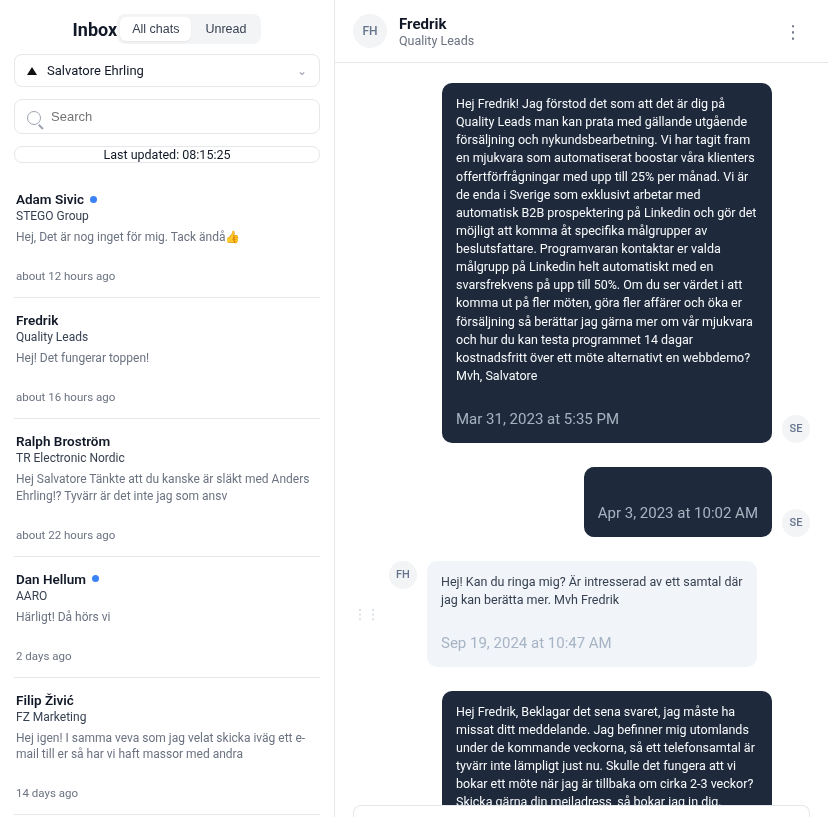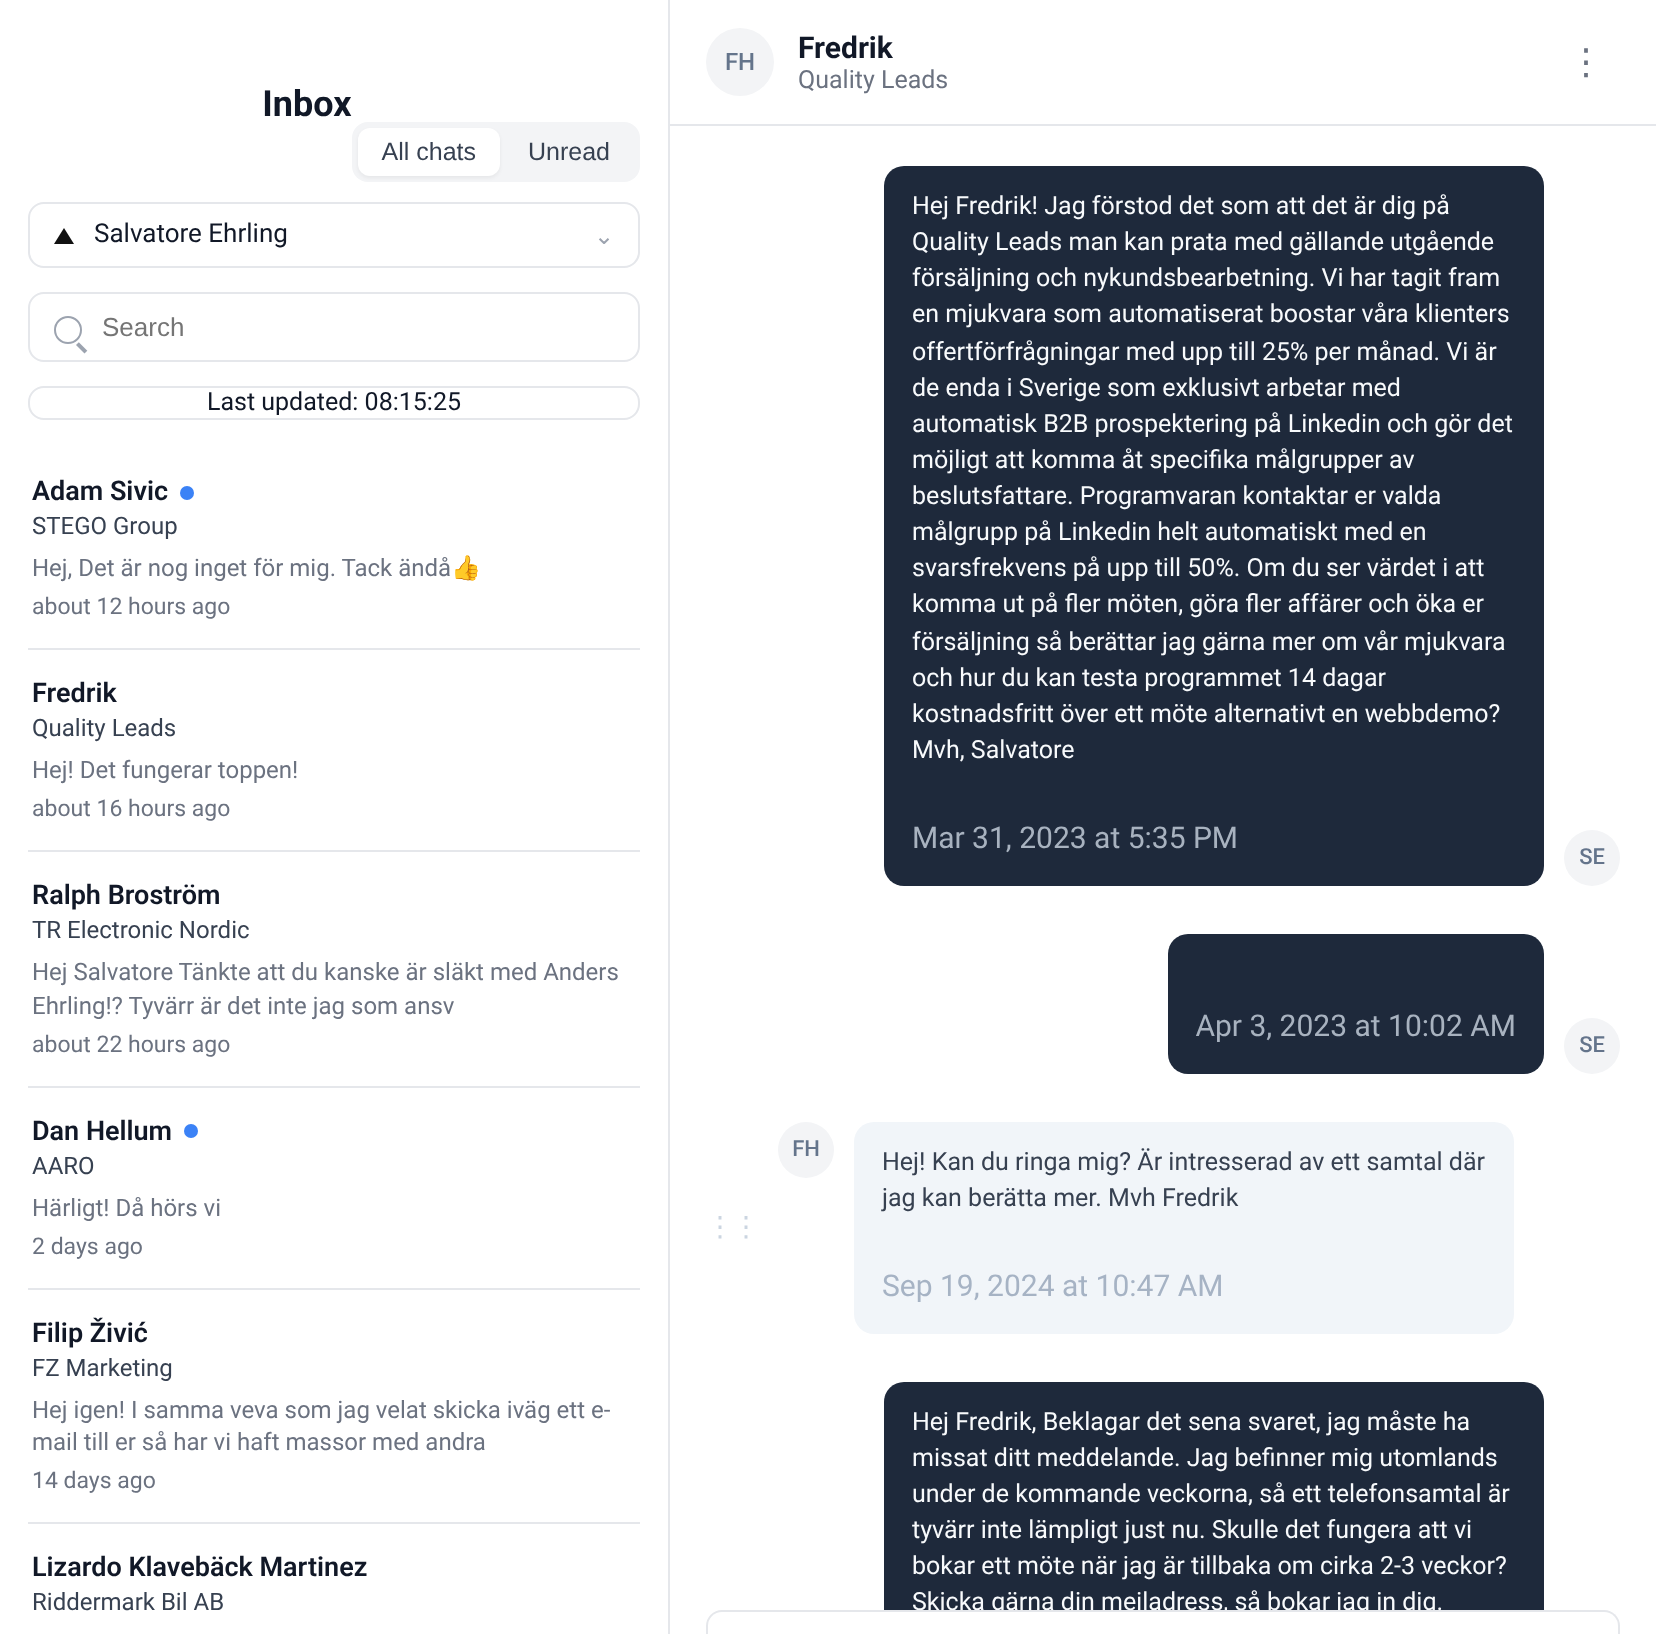--- a/index.html
+++ b/index.html
@@ -29,31 +29,30 @@
   .sidebar {
     width: var(--sidebar-w);
     border-right: 1px solid var(--border);
     display: flex;
     flex-direction: column;
     min-height: 0;
   }
   .sb-header {
     display: flex;
     align-items: center;
-    justify-content: flex-end;
+    justify-content: center;
     padding: 14px 14px 10px;
   }
   .sb-title { font-size: 18px; font-weight: 700; }
   .filter-group {
     display: flex;
     background: var(--pill);
     border-radius: 8px;
     padding: 3px;
     gap: 2px;
-    margin-top: 47px;
   }
   .filter-btn {
     border: 0;
     background: transparent;
     padding: 5px 12px;
     font-size: 12.5px;
     border-radius: 6px;
     color: #374151;
     cursor: pointer;
   }
@@ -94,21 +93,21 @@
   .conv-list { flex:1; overflow-y:auto; padding:0 14px; }
   .conv {
     padding: 14px 2px;
     border-bottom: 1px solid var(--border);
     cursor: pointer;
   }
   .conv-name { font-weight:600; font-size:13.5px; display:flex; align-items:center; gap:6px; }
   .dot { width:7px;height:7px;border-radius:50%;background:var(--blue-dot);display:inline-block; }
   .conv-company { font-size:12px; color:#374151; margin-top:2px; }
   .conv-preview { font-size:12px; color:var(--muted); margin-top:6px; line-height:1.35; display:-webkit-box;-webkit-line-clamp:2;-webkit-box-orient:vertical;overflow:hidden; }
-  .conv-time { font-size:11.5px; color:var(--muted); margin-top:4px; }
+  .conv-time { font-size:11.5px; color:var(--muted); margin-top:24px; }
 
   
   .main { flex:1; display:flex; flex-direction:column; min-width:0; }
   .thread-header {
     display:flex; align-items:center; gap:12px;
     padding: 14px 18px;
     border-bottom: 1px solid var(--border);
   }
   .avatar {
     width:34px;height:34px;border-radius:50%;

